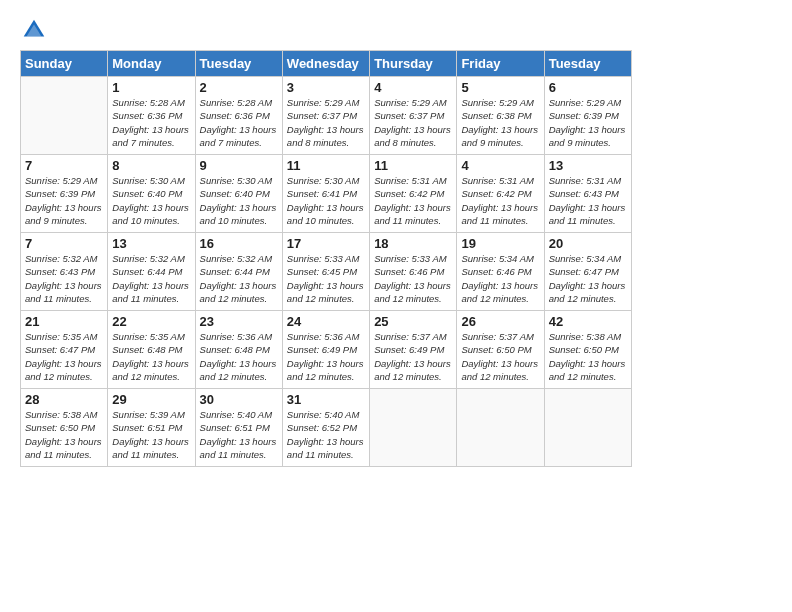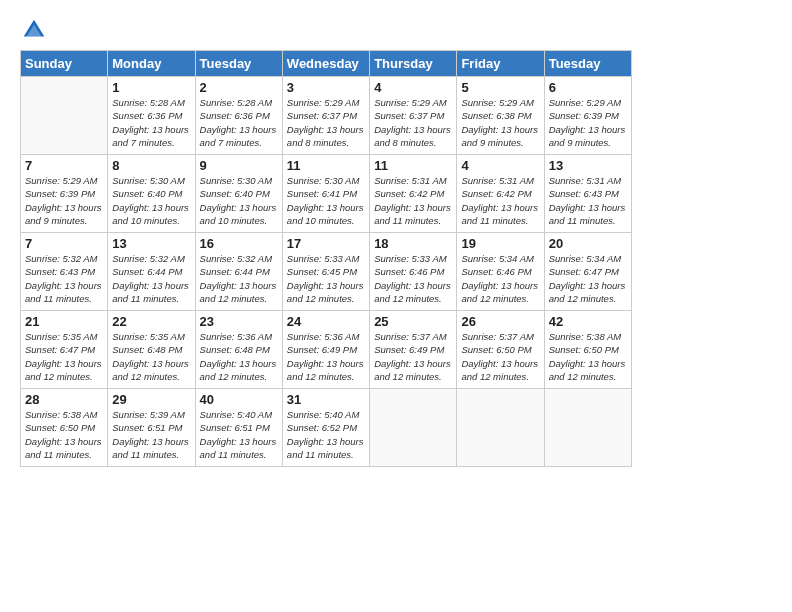--- a/index.html
+++ b/index.html
@@ -245,21 +245,21 @@
         <tr>
           <td>
             <span class="day-number">28</span>
             <div class="day-info">Sunrise: 5:38 AM<br>Sunset: 6:50 PM<br>Daylight: 13 hours and 11 minutes.</div>
           </td>
           <td>
             <span class="day-number">29</span>
             <div class="day-info">Sunrise: 5:39 AM<br>Sunset: 6:51 PM<br>Daylight: 13 hours and 11 minutes.</div>
           </td>
           <td>
-            <span class="day-number">40</span>
+            <span class="day-number">30</span>
             <div class="day-info">Sunrise: 5:40 AM<br>Sunset: 6:51 PM<br>Daylight: 13 hours and 11 minutes.</div>
           </td>
           <td>
             <span class="day-number">31</span>
             <div class="day-info">Sunrise: 5:40 AM<br>Sunset: 6:52 PM<br>Daylight: 13 hours and 11 minutes.</div>
           </td>
           <td class="empty"></td>
           <td class="empty"></td>
           <td class="empty"></td>
         </tr>

